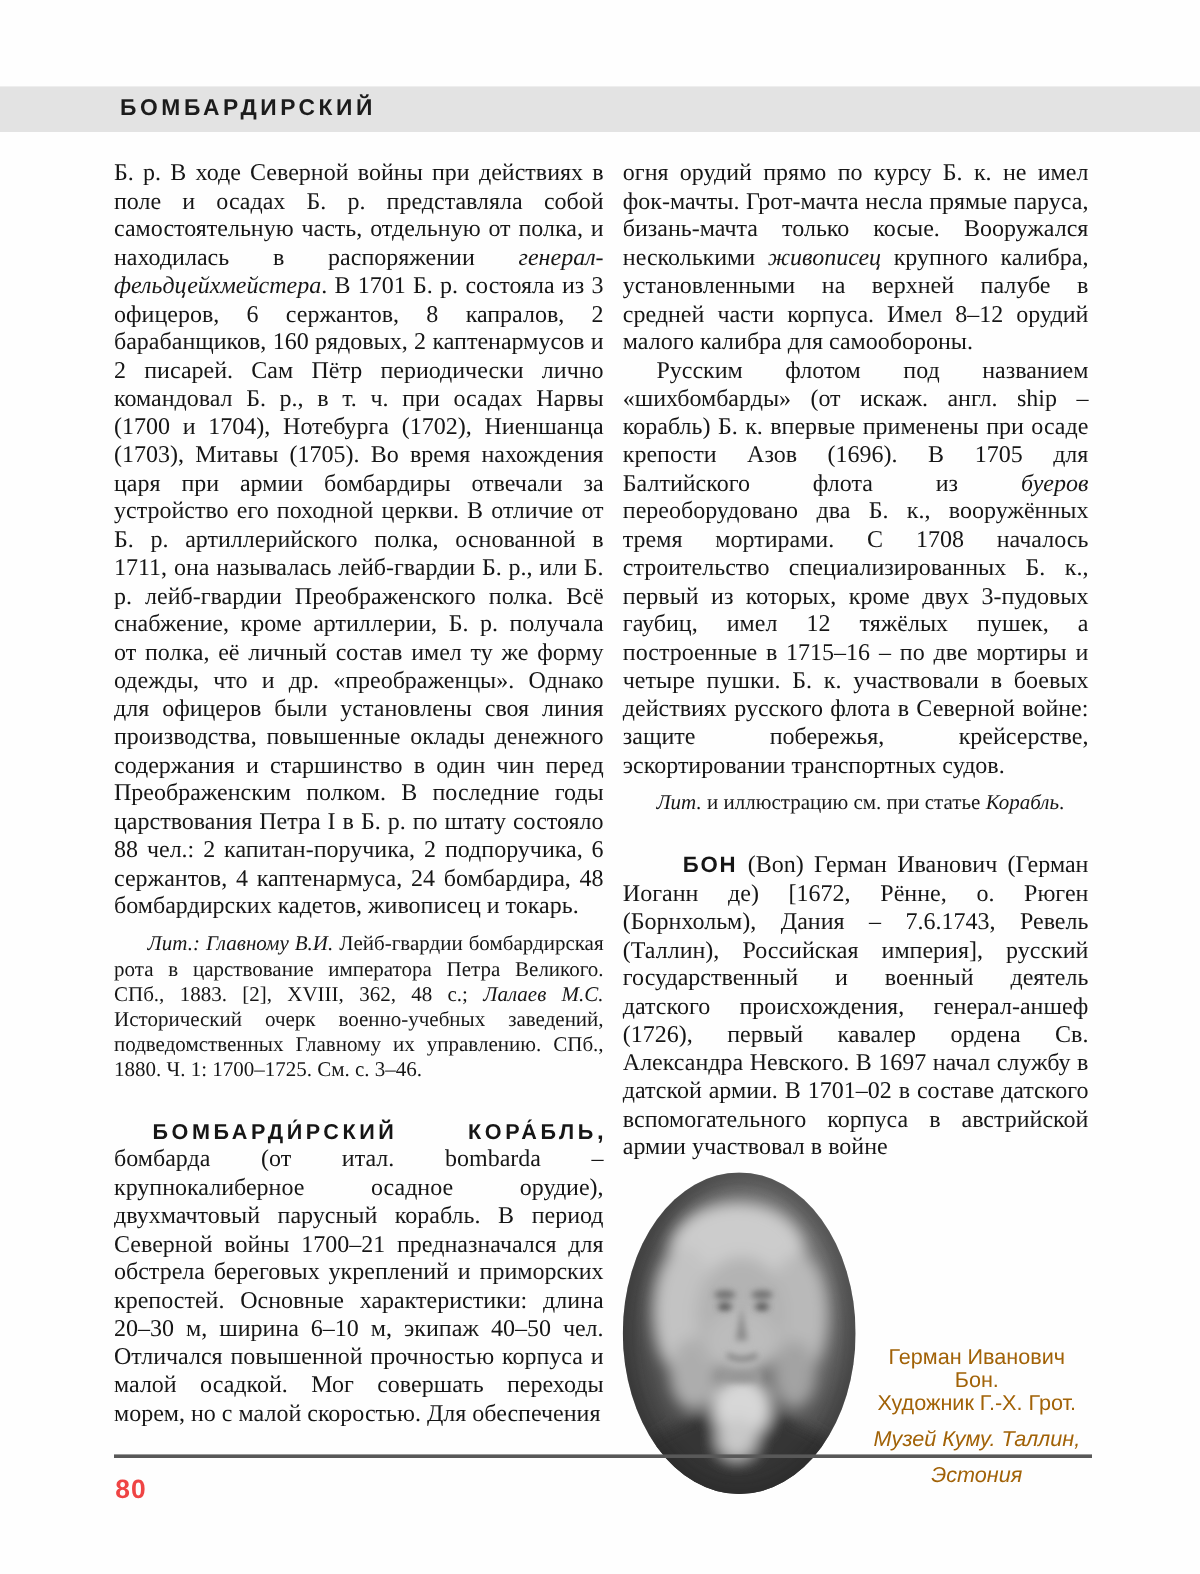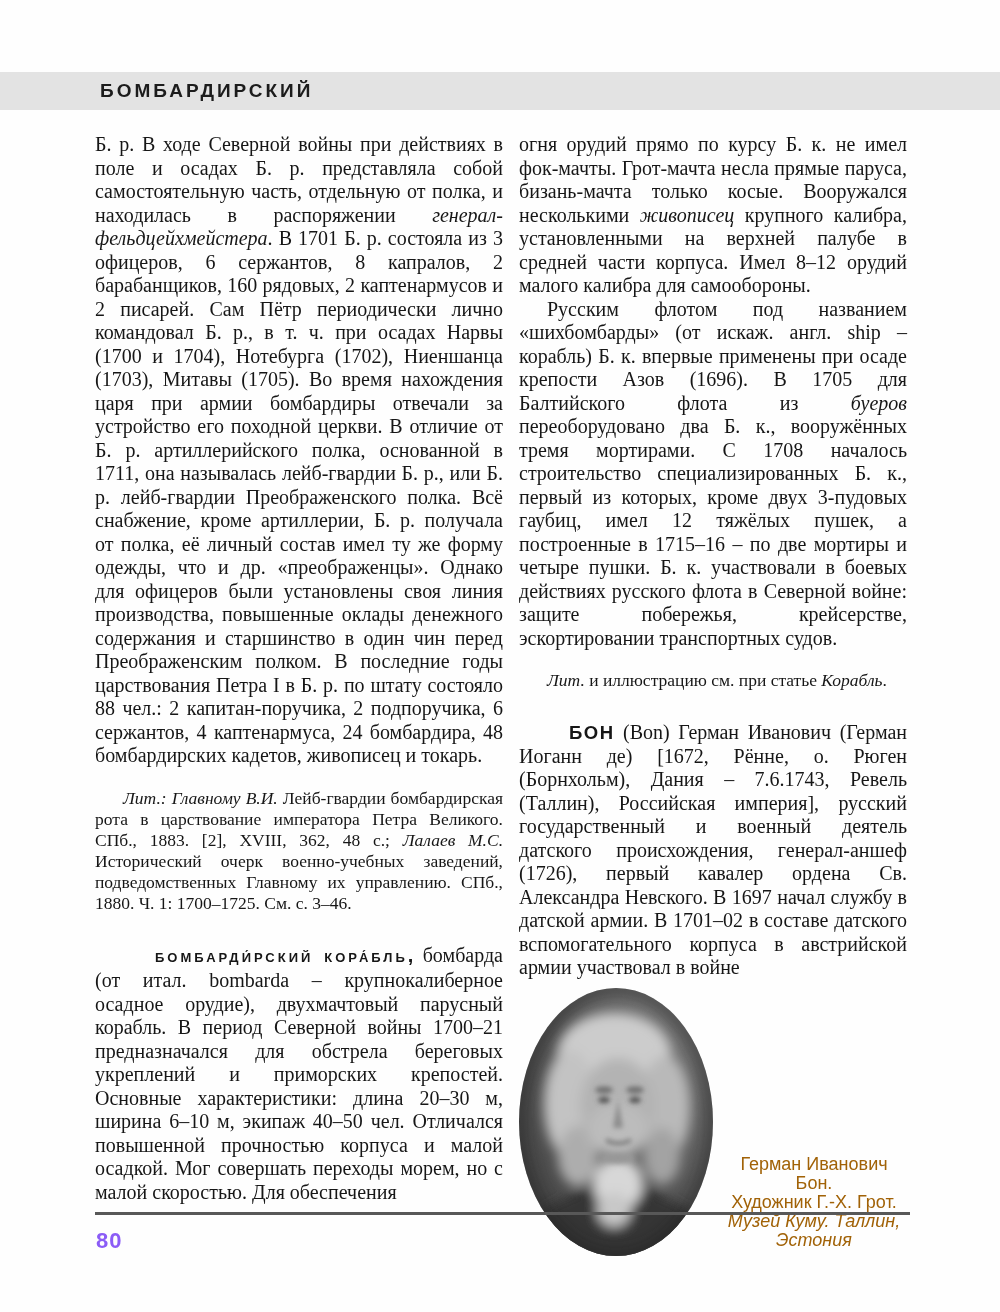--- a/index.html
+++ b/index.html
@@ -22,56 +22,56 @@
   
   .col {
     position:absolute; top:133px; text-align:justify;
     font-size:20px; line-height:23.5px;
   }
   .col-left  { left:95px;  width:408px; }
   .col-right { left:519px; width:388px; }
 
   p { margin:0; }
   .lit {
-    font-size:17.5px; line-height:21px; text-indent:28px; margin-top:20px;
+    font-size:17.5px; line-height:21px; text-indent:28px; margin-top:8px;
   }
   .article-start { margin-top:30px; text-indent:32px; }
   .article-head {
     font-family:"Liberation Sans", sans-serif; font-weight:700;
-    font-size:13px; letter-spacing:3px; font-style:normal;margin-left:28px;
+    font-size:18px; letter-spacing:3px; font-style:normal;
   }
   .article-head-small {
     font-family:"Liberation Sans", sans-serif; font-weight:700;
     font-size:18.5px; letter-spacing:1.5px; font-style:normal;margin-left:22px;
   }
   .head-comma { font-family:"Liberation Sans", sans-serif; font-weight:700; }
   i { font-style:italic; }
 
   
   .portrait-figure {
     margin:8px 0 0 0; display:flex; align-items:flex-end; gap:8px;
   }
   .portrait-svg { flex:none; display:block; }
   .portrait-caption {
     flex:1; text-align:center; padding-bottom:6px;
     font-family:"Liberation Sans", sans-serif; font-size:18px;
     line-height:19px; color:#a16207;
   }
   .cap-line { display:block; }
-  .cap-italic { font-style:italic; }
+  .cap-italic { font-style:italic;margin-top:11px; }
 
   
   .footer-rule {
     position:absolute; left:95px; top:1212px; width:815px; height:2.5px;
     background:#585858;
   }
   .page-number {
     position:absolute; left:96px; top:1228px;
     font-family:"Liberation Sans", sans-serif; font-weight:700;
-    font-size:22px; letter-spacing:1px; color:#8b5cf6;
+    font-size:22px; letter-spacing:1px; color:#ef4444;
   }
 </style>
 </head>
 <body>
 
 <div class="page">
 
   <div class="running-band">
     <span class="running-head">БОМБАРДИРСКИЙ</span>
   </div>

